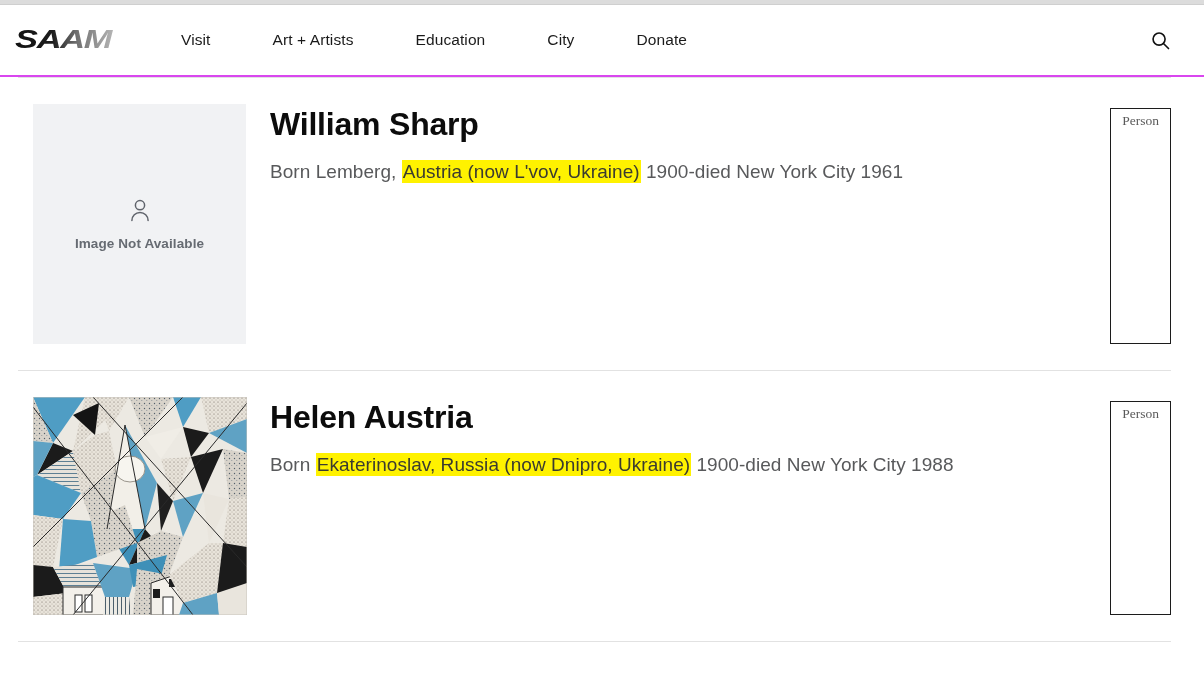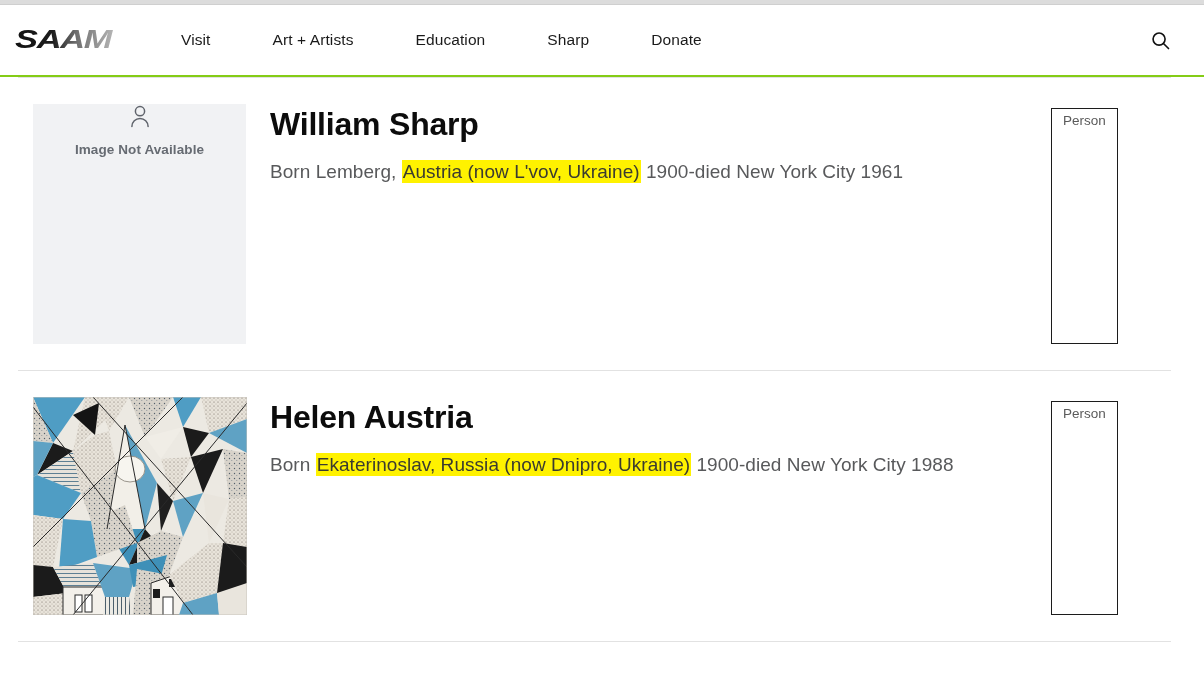--- a/index.html
+++ b/index.html
@@ -19,21 +19,21 @@
     background: #dcdcdc;
     border-bottom: 1px solid #cfcfcf;
   }
 
   
   .header {
     position: absolute;
     top: 5px; left: 0;
     width: 1204px; height: 72px;
     background: #ffffff;
-    border-bottom: 2px solid #84cc16;
+    border-bottom: 2px solid #d946ef;
     display: flex;
     align-items: center;
   }
   .logo {
     margin-left: 15px;
     width: 98px;
     height: 30px;
     display: block;
     flex: 0 0 auto;
   }
@@ -87,21 +87,21 @@
     flex: 0 0 auto;
     width: 213px;
   }
   .thumb-placeholder {
     width: 213px;
     height: 240px;
     background: #f1f2f4;
     display: flex;
     flex-direction: column;
     align-items: center;
-    justify-content: flex-start;
+    justify-content: center;
     gap: 14px;
   }
   .thumb-placeholder .ph-label {
     font-size: 13.5px;
     font-weight: bold;
     color: #666b72;
     letter-spacing: .1px;
   }
   .artwork {
     width: 214px;
@@ -131,21 +131,22 @@
   .hl {
     background: #fff200;
     color: #3b3b30;
     padding: 1px 1px;
   }
   .badge-wrap {
     flex: 0 0 auto;
     width: 120px;
     padding-top: 4px;
     display: flex;
-    justify-content: flex-start;
+    justify-content: flex-end;
+    font-family: Liberation Serif, serif;
   }
   .badge {
     display: inline-block;
     border: 1px solid #1c1c1c;
     font-size: 13.5px;
     color: #5a5a5a;
     padding: 5px 11px 6px 11px;
     line-height: 1;
     background: #ffffff;
     cursor: pointer;
@@ -167,21 +168,21 @@
         <stop offset="100%" stop-color="#b5b5b5"></stop>
       </linearGradient>
     </defs>
     <text x="0" y="46" font-family="'Liberation Sans', sans-serif" font-size="54" font-weight="bold" font-style="italic" fill="url(#saamgrad)" letter-spacing="-2" textLength="196" lengthAdjust="spacingAndGlyphs">SAAM</text>
   </svg>
 
   <div class="nav">
     <a class="nav-item" href="#">Visit</a>
     <a class="nav-item" href="#">Art + Artists</a>
     <a class="nav-item" href="#">Education</a>
-    <a class="nav-item" href="#">Sharp</a>
+    <a class="nav-item" href="#">City</a>
     <a class="nav-item" href="#">Donate</a>
   </div>
 
   <button class="search-btn">
     <svg width="21" height="21" viewBox="0 0 22 22">
       <circle cx="9.5" cy="9.5" r="6.3" fill="none" stroke="#111111" stroke-width="1.7"></circle>
       <line x1="14.1" y1="14.1" x2="19.4" y2="19.4" stroke="#111111" stroke-width="1.7" stroke-linecap="round"></line>
     </svg>
   </button>
 </div>

